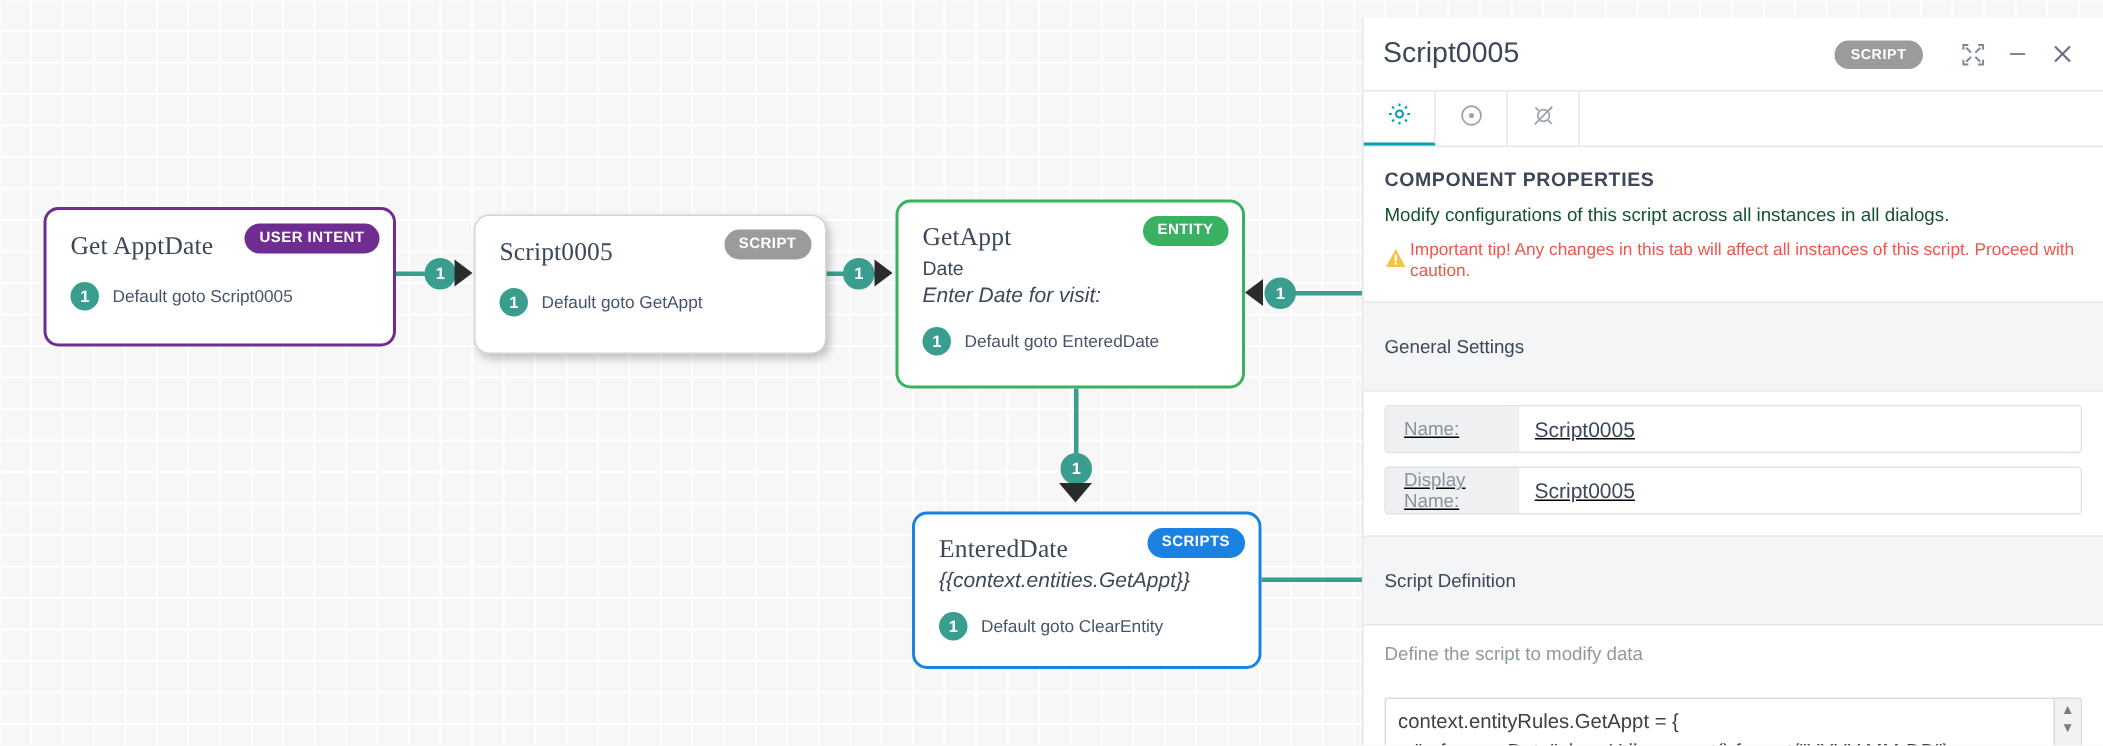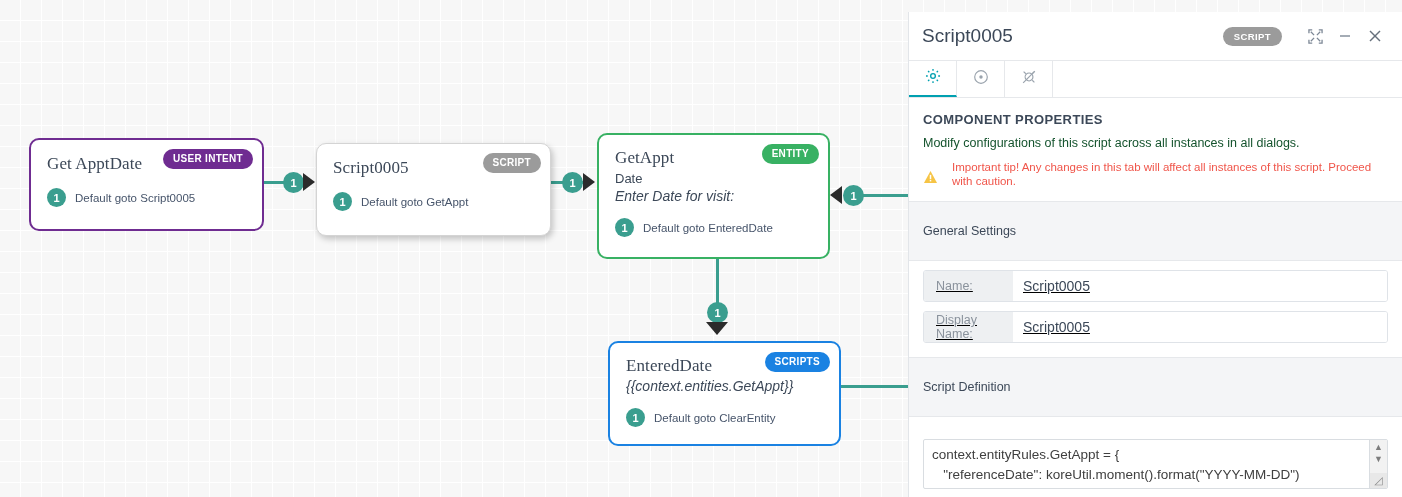--- a/index.html
+++ b/index.html
@@ -225,23 +225,23 @@
     letter-spacing: .4px;
     margin: 14px 0 0 0;
   }
   #comp-props-desc {
     font-size: 12.5px;
     color: #14532d;
     margin: 9px 0 0 0;
   }
   #tip-row {
     display: flex;
-    gap: 14px;
+    gap: 2px;
     margin: 10px 0 0 0;
-    align-items: flex-end;
+    align-items: center;
   }
   #tip-text {
     font-size: 11.5px;
     color: #f0554a;
     line-height: 14px;
   }
   .section-bar {
     background: #f4f5f7;
     border-top: 1px solid #e6e8eb;
     border-bottom: 1px solid #e6e8eb;
@@ -475,20 +475,23 @@
       <input class="form-input" value="Script0005" style="">
     </div>
 
     <div class="form-row">
       <div class="form-label">Display Name:</div>
       <input class="form-input" value="Script0005" style="">
     </div>
 
     <div class="section-bar" style="margin-top:14px;">Script Definition</div>
 
+    <div class="sec-pad">
+      <div id="script-def-desc">Define the script to modify data</div>
+    </div>
 
     <div id="code-wrap">
       <pre id="code-text">context.entityRules.GetAppt = {
    "referenceDate": koreUtil.moment().format("YYYY-MM-DD")
 }</pre>
       <div id="code-scroll">
         <span class="sb-arrow">▲</span>
         <span class="sb-arrow">▼</span>
       </div>
       <div id="code-grip">◿</div>

